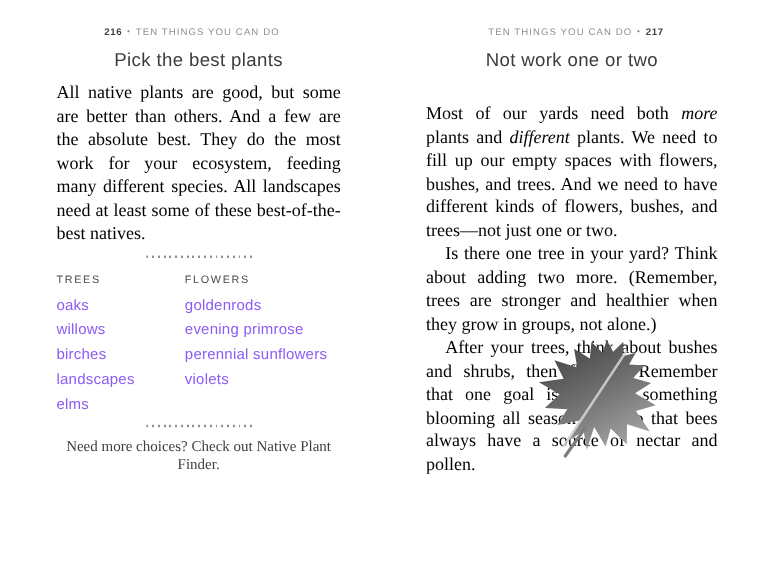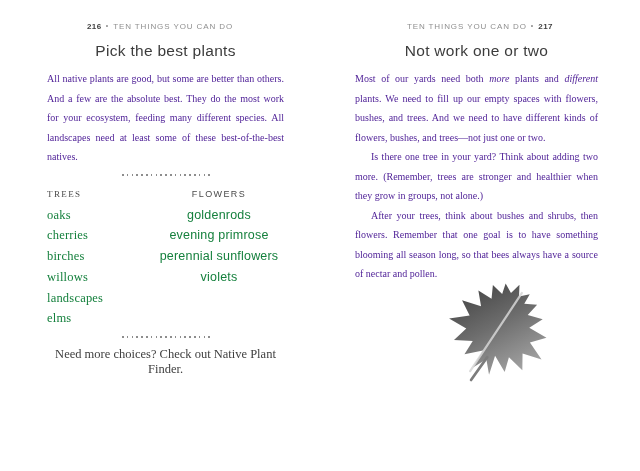--- a/index.html
+++ b/index.html
@@ -59,53 +59,53 @@
     text-align: center;
     font-family: Liberation Sans, sans-serif;
     font-weight: 400;
     font-size: 15.5px;
     color: #3c3c3c;
     letter-spacing: 0.3px;
   }
 
   .body-text, .para {
     margin: 0;
-    font-size: 10px;
+    font-size: 15px;
     line-height: 19.5px;
-    color: #4c1d95;
+    color: #000000;
     text-align: justify;
   }
   .body-text { margin-top: 9px; }
   .para.indent { text-indent: 16px; }
   .para em { font-style: italic; }
 
   .dotted-divider {
     width: 88px;
     height: 2px;
     margin: 7px auto 8px auto;
     background: repeating-linear-gradient(90deg, #8d8d8d 0 1.6px, transparent 1.6px 4.8px);
   }
 
   .plant-table {
     display: flex;
     margin-top: 5px;
     font-family: "Liberation Sans", sans-serif;
   }
-  .plant-col-1 { width: 107px; font-family: Liberation Serif, serif; }
-  .plant-col-2 { flex: 1; text-align: center; }
+  .plant-col-1 { width: 107px; }
+  .plant-col-2 { flex: 1; }
   .col-header {
     font-size: 9px;
     letter-spacing: 1.4px;
     color: #4a4a4a;
     line-height: 21px;
   }
   .table-cell {
     font-size: 12.5px;
     line-height: 20.8px;
-    color: #15803d;
+    color: #8b5cf6;
     letter-spacing: 0.2px;
   }
 
   .footnote {
     margin: 9px 0 0 0;
     text-align: center;
     font-size: 12.5px;
     color: #404040;
   }
 
@@ -127,23 +127,22 @@
   </div>
   <div class="content content-left">
     <h1 class="chapter-title">Pick the best plants</h1>
     <p class="body-text">All native plants are good, but some are better than others. And a few are the absolute best. They do the most work for your ecosystem, feeding many different species. All landscapes need at least some of these best-of-the-best natives.</p>
     <div class="dotted-divider"></div>
     <div class="plant-table">
       <div class="plant-col-1">
         <div class="col-header">TREES</div>
         <div>
             <div class="table-cell">oaks</div>
-            <div class="table-cell">cherries</div>
+            <div class="table-cell">willows</div>
             <div class="table-cell">birches</div>
-            <div class="table-cell">willows</div>
             <div class="table-cell">landscapes</div>
             <div class="table-cell">elms</div>
           </div>
       </div>
       <div class="plant-col-2">
         <div class="col-header">FLOWERS</div>
         <div>
             <div class="table-cell">goldenrods</div>
             <div class="table-cell">evening primrose</div>
             <div class="table-cell">perennial sunflowers</div>
@@ -155,21 +154,21 @@
     <p class="footnote">Need more choices? Check out Native Plant Finder.</p>
   </div>
 </div>
 
 <div class="page page-right">
   <div class="running-head">
     <span>TEN THINGS YOU CAN DO</span><span class="sep">•</span><span class="pnum">217</span>
   </div>
   <div class="content content-right">
     <h1 class="chapter-title">Not work one or two</h1>
-    <div style="margin-top:9px;">
+    <div style="margin-top:26px;">
         <p class="para"><span>Most of our yards need both </span><em>more</em><span> plants and </span><em>different</em><span> plants. We need to fill up our empty spaces with flowers, bushes, and trees. And we need to have different kinds of flowers, bushes, and trees—not just one or two.</span></p>
         <p class="para indent"><span>Is there one tree in your yard? Think about adding two more. (Remember, trees are stronger and healthier when they grow in groups, not alone.)</span></p>
         <p class="para indent"><span>After your trees, think about bushes and shrubs, then flowers. Remember that one goal is to have something blooming all season long, so that bees always have a source of nectar and pollen.</span></p>
       </div>
   </div>
   <div class="leaf-figure">
     <svg viewBox="0 0 100 100" xmlns="http://www.w3.org/2000/svg" aria-hidden="true">
       <defs>
         <linearGradient id="leafGrad" x1="0" y1="0.15" x2="1" y2="0.9">
           <stop offset="0" stop-color="#3e3e3e"></stop>

